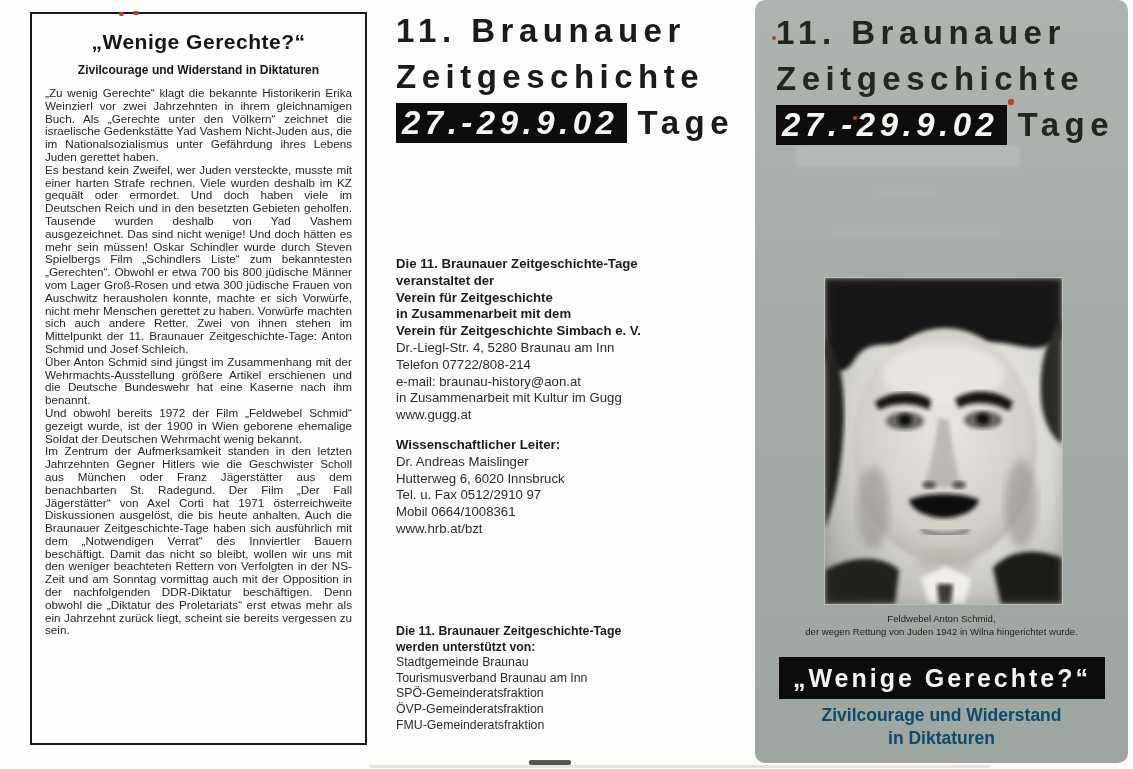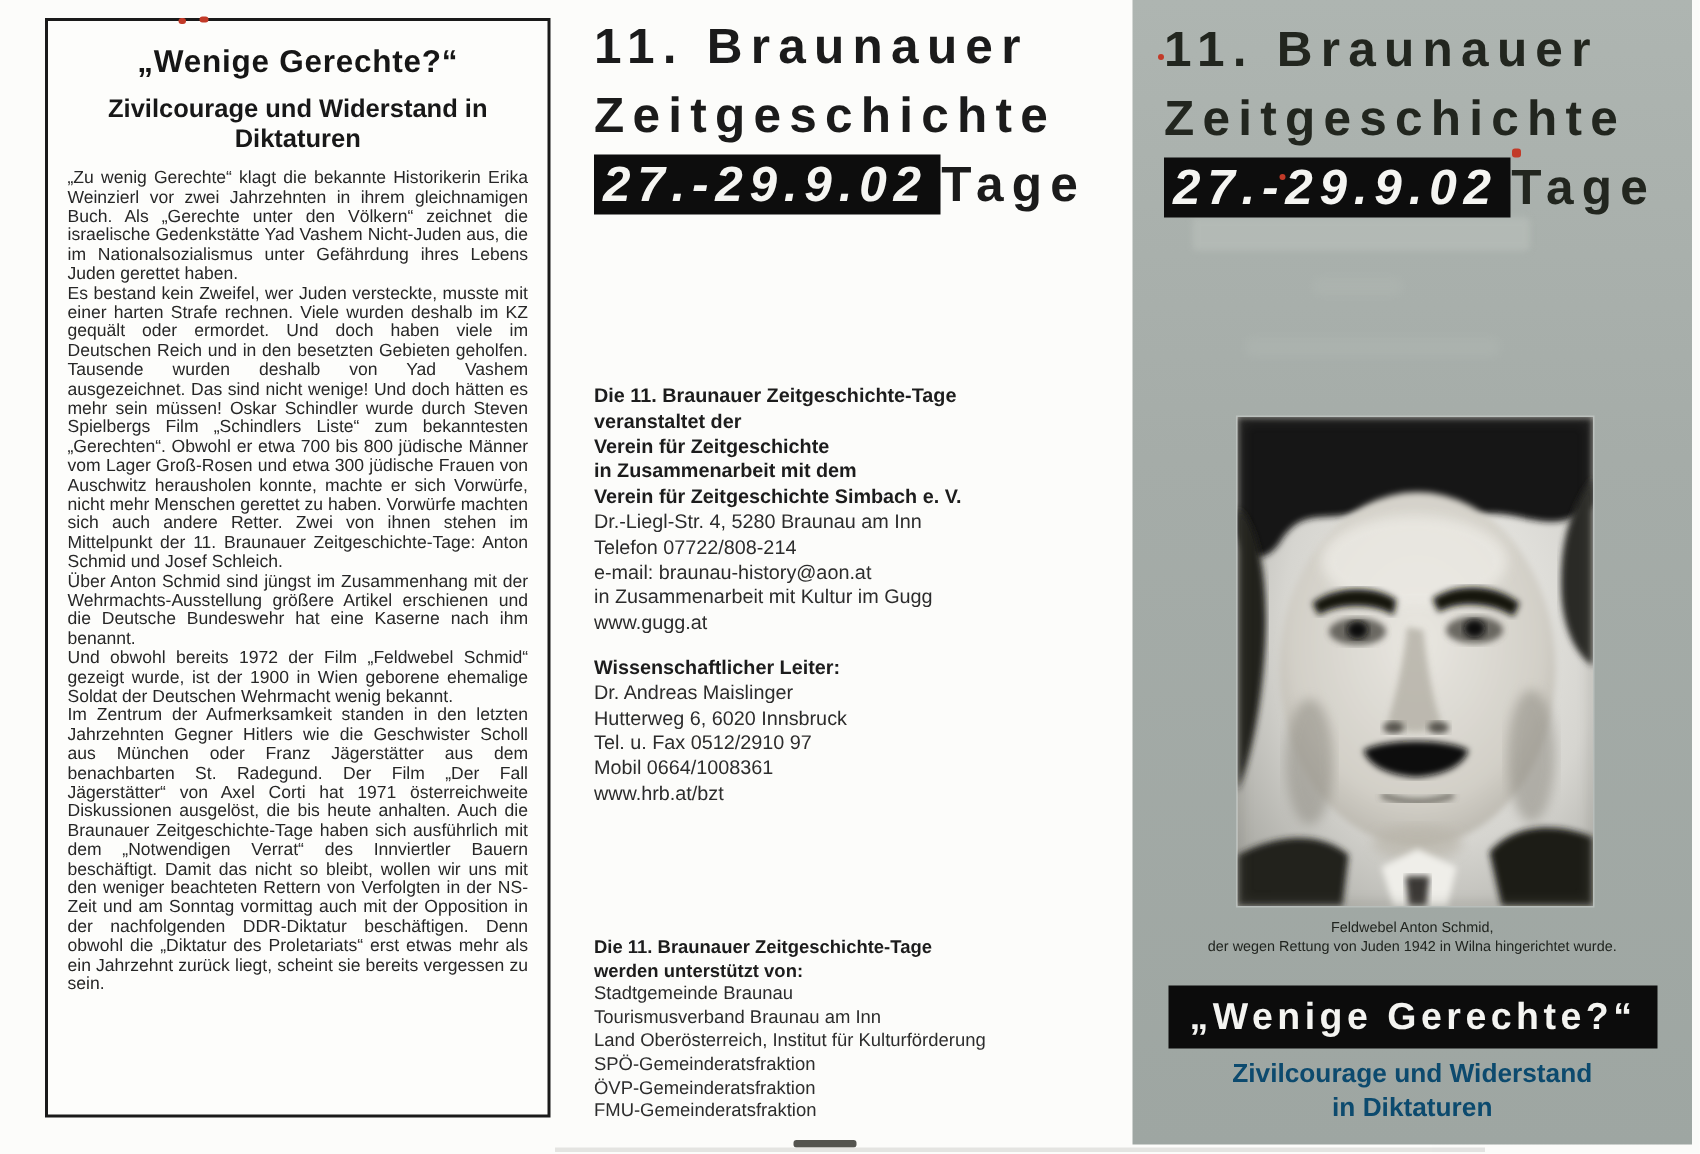--- a/index.html
+++ b/index.html
@@ -16,49 +16,50 @@
   
   .left-box {
     position:absolute; left:30px; top:12px; width:337px; height:733px;
     border:2px solid #1a1a1a; background:#fdfdfb; padding:12px 13px 10px 13px;
   }
   .left-title {
     text-align:center; font-weight:bold; font-size:21px; letter-spacing:0.5px;
     color:#161616; margin-top:4px;
   }
   .left-subtitle {
-    text-align:center; font-weight:bold; font-size:17px; color:#181818;
+    text-align:center; font-weight:bold; font-size:12px; color:#181818;
     margin-top:9px; margin-bottom:10px;
   }
   .left-body { font-size:11.7px; line-height:12.8px; text-align:justify; color:#272727; }
   .left-body p { margin:0; }
 
   
   .mid-title, .right-title {
     position:absolute; font-weight:bold; font-size:33px; letter-spacing:5.5px;
     line-height:46px; color:#1b1b1b; white-space:nowrap;
   }
   .mid-title { left:396px; top:8px; }
   .right-title { left:776px; top:10px; color:#22261f; }
   .date-chip {
     background:#0d0d0d; color:#f5f5f2; padding:1px 9px 2px 6px; letter-spacing:4.5px;font-style:italic;
   }
-  .title-suffix { }
+  .title-suffix { padding-left:10px; }
 
   .mid-block { position:absolute; left:396px; width:348px; text-align:left; }
   .organizer-block { top:256px; font-size:13.2px; line-height:16.8px; }
   .leader-block   { top:437px; font-size:13.2px; line-height:16.8px; }
   .support-block  { top:624px; font-size:12.3px; line-height:15.6px; }
   .bold-line { font-weight:bold; color:#1c1c1c; }
   .reg-line  { color:#2c2c2c; }
 
   
   .right-panel {
     position:absolute; left:755px; top:0; width:373px; height:763px;
     background:linear-gradient(180deg,#aeb5b1 0%, #a5aca8 40%, #9ea6a2 100%);
+    border-radius:10px;
   }
   .bleed-band {
     position:absolute; left:40px; top:145px; width:225px; height:22px;
     background:#bcc2bd; opacity:0.55; filter:blur(2px); border-radius:3px;
   }
   .bleed-blob { position:absolute; background:#b3bab5; opacity:0.35; filter:blur(3px); border-radius:4px; }
 
   .photo-frame {
     position:absolute; left:70px; top:278px; width:237px; height:326px;
     background:#d9d9d5; box-shadow:0 0 0 1px rgba(255,255,255,0.25);
@@ -131,21 +132,20 @@
     <div class="reg-line">Tel. u. Fax 0512/2910 97</div>
     <div class="reg-line">Mobil 0664/1008361</div>
     <div class="reg-line">www.hrb.at/bzt</div>
   </div>
 
   <div class="mid-block support-block">
     <div class="bold-line">Die 11. Braunauer Zeitgeschichte-Tage</div>
     <div class="bold-line">werden unterstützt von:</div>
     <div class="reg-line">Stadtgemeinde Braunau</div>
     <div class="reg-line">Tourismusverband Braunau am Inn</div>
-    <div class="reg-line">Land Oberösterreich, Institut für Kulturförderung</div>
     <div class="reg-line">SPÖ-Gemeinderatsfraktion</div>
     <div class="reg-line">ÖVP-Gemeinderatsfraktion</div>
     <div class="reg-line">FMU-Gemeinderatsfraktion</div>
   </div>
 
   <div class="right-panel">
     <div class="bleed-band"></div>
     <div class="bleed-blob" style="left:120px; top:185px; width:60px; height:12px;"></div>
     <div class="bleed-blob" style="left:75px; top:225px; width:170px; height:13px;"></div>
     <div class="bleed-blob" style="left:90px; top:305px; width:120px; height:11px;"></div>

